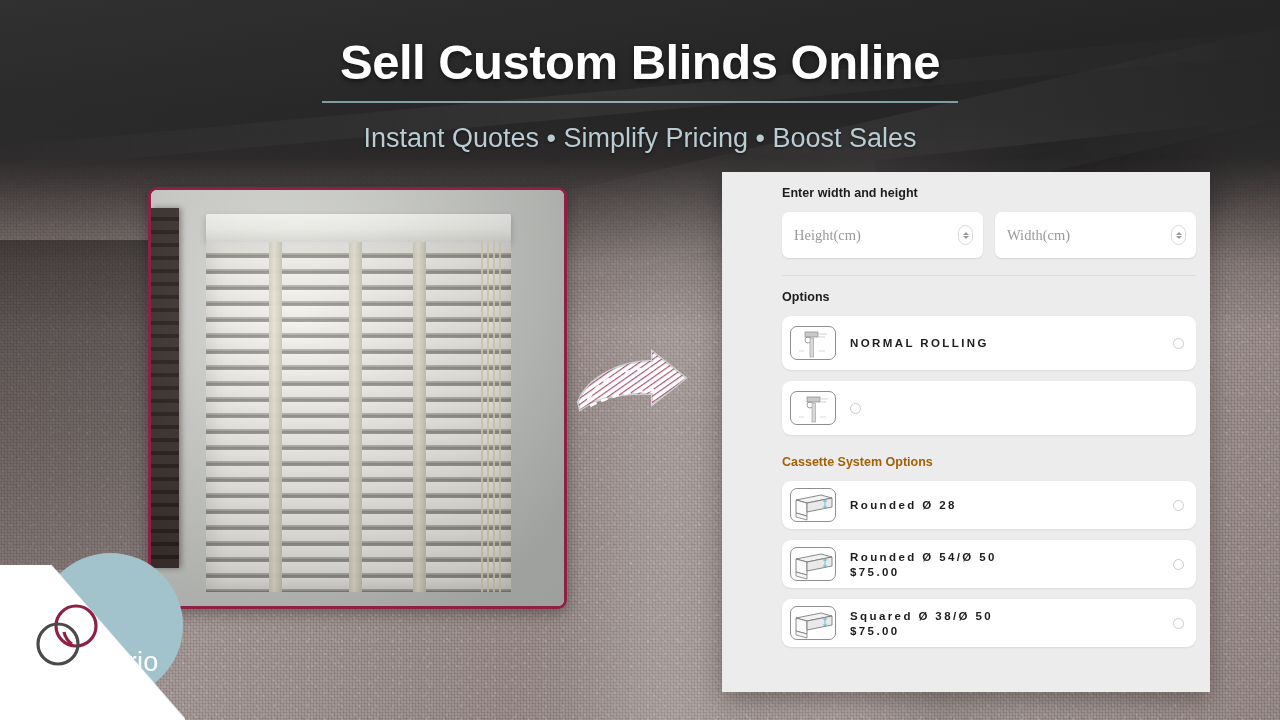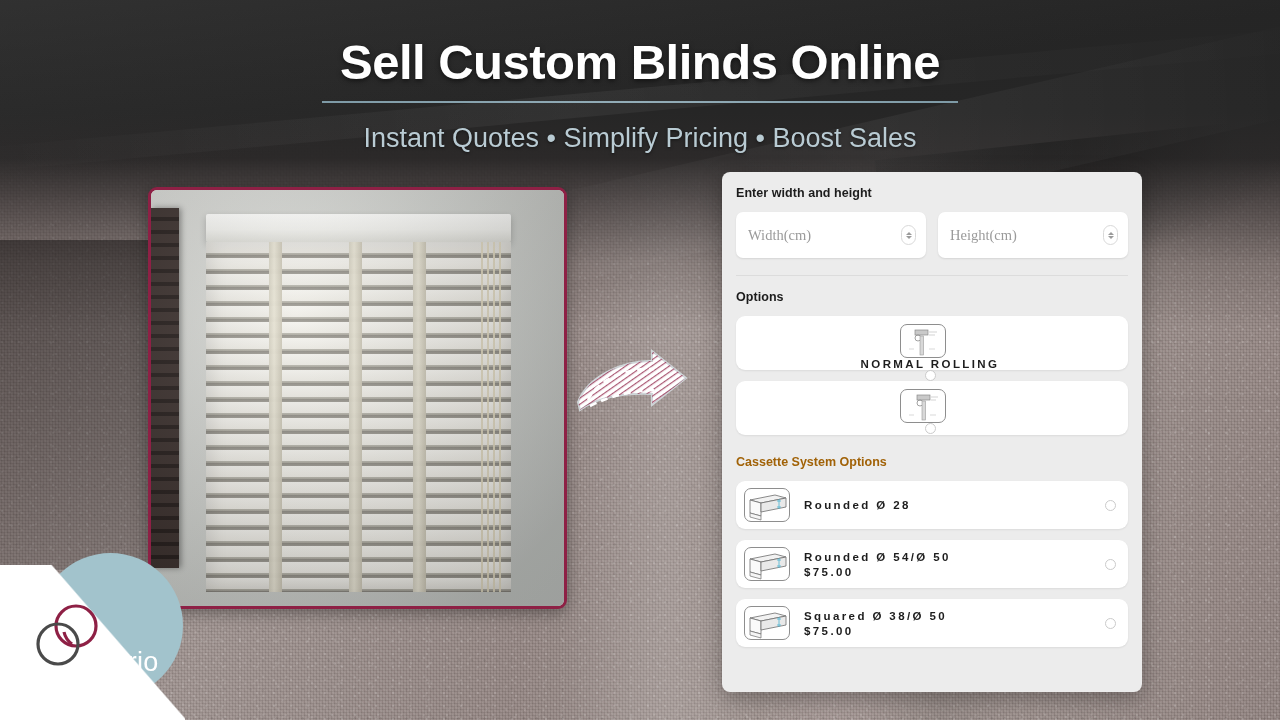--- a/index.html
+++ b/index.html
@@ -142,24 +142,25 @@
   }
   .logo-mark { position:absolute; left:28px; bottom:48px; width:160px; height:68px; }
   .logo-text-1, .logo-text-2 {
     position:absolute; font-family:Liberation Sans, sans-serif; color:#ffffff;
   }
   .logo-text-1 { left:82px; bottom:42px; font-size:27px; letter-spacing:.2px; }
   .logo-text-2 { left:61px; bottom:14px; font-size:27px; letter-spacing:.2px; }
 
   
   .panel {
-    position:absolute; left:722px; top:172px; width:420px; height:520px;
-    background:#ececec; border-radius:8px;
+    position:absolute; left:722px; top:172px; width:488px; height:520px;
+    background:#ececec; border-radius:0;
     box-shadow:0 6px 22px rgba(0,0,0,.3);
     overflow:hidden;
+    padding-left:46px;
   }
   .panel-inner { padding:14px 14px 0 14px; }
   .section-label {
     font-size:12.5px; font-weight:bold; color:#1c1c1c; margin-bottom:12px;
     letter-spacing:.05px;
   }
   .size-row { display:flex; gap:12px; }
   .field {
     position:relative; flex:1; height:46px; background:#fff;
     border-radius:7px; box-shadow:0 1px 2px rgba(0,0,0,.10);
@@ -180,21 +181,21 @@
   .stepper .up { border-bottom:3.5px solid #9b9b9b; }
   .stepper .dn { border-top:3.5px solid #9b9b9b; }
 
   .hr { height:1px; background:#dcdcdc; margin:17px 0 14px; }
 
   .opt-row {
     display:flex; align-items:center; background:#fff;
     border-radius:9px; padding:8px 12px 8px 8px; margin-bottom:11px;
     box-shadow:0 1px 2px rgba(0,0,0,.08);
   }
-  .opt-row.tall { height:54px;flex-direction:column; }
+  .opt-row.tall { height:54px; }
   .thumb {
     width:46px; height:34px; border:1px solid #8e8e8e; border-radius:7px;
     background:#fff; flex:none; margin-right:14px; overflow:hidden;
   }
   .opt-text { flex:1; min-width:0; }
   .opt-title {
     font-size:11.5px; font-weight:bold; color:#1d1d1d; letter-spacing:2.4px;
     white-space:nowrap;
   }
   .opt-price {
@@ -269,28 +270,28 @@
   <div class="logo-text-2">app</div>
 </div>
 
 <div class="panel">
   <div class="panel-inner">
 
     <div class="section-label">Enter width and height</div>
 
     <div class="size-row">
       <div class="field">
-        <input type="text" placeholder="Width(cm)" style="">
+        <input type="text" placeholder="Height(cm)" style="">
         <div class="stepper">
           <span class="up"></span>
           <span class="dn"></span>
         </div>
       </div>
       <div class="field">
-        <input type="text" placeholder="Height(cm)" style="">
+        <input type="text" placeholder="Width(cm)" style="">
         <div class="stepper">
           <span class="up"></span>
           <span class="dn"></span>
         </div>
       </div>
     </div>
 
     <div class="hr"></div>
 
     <div class="section-label">Options</div>

